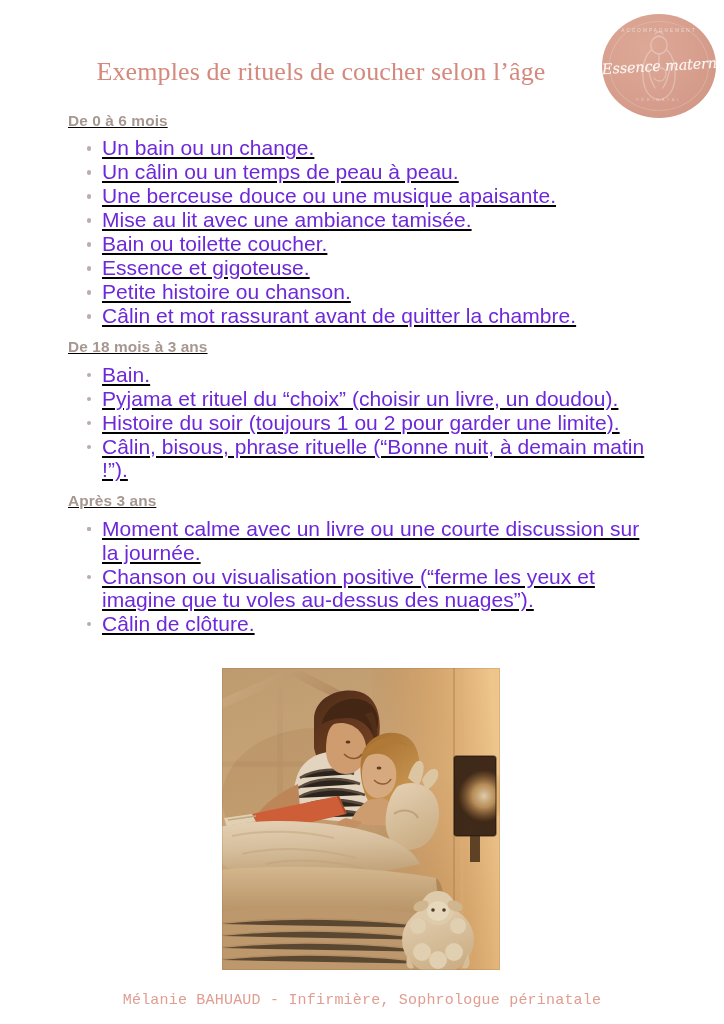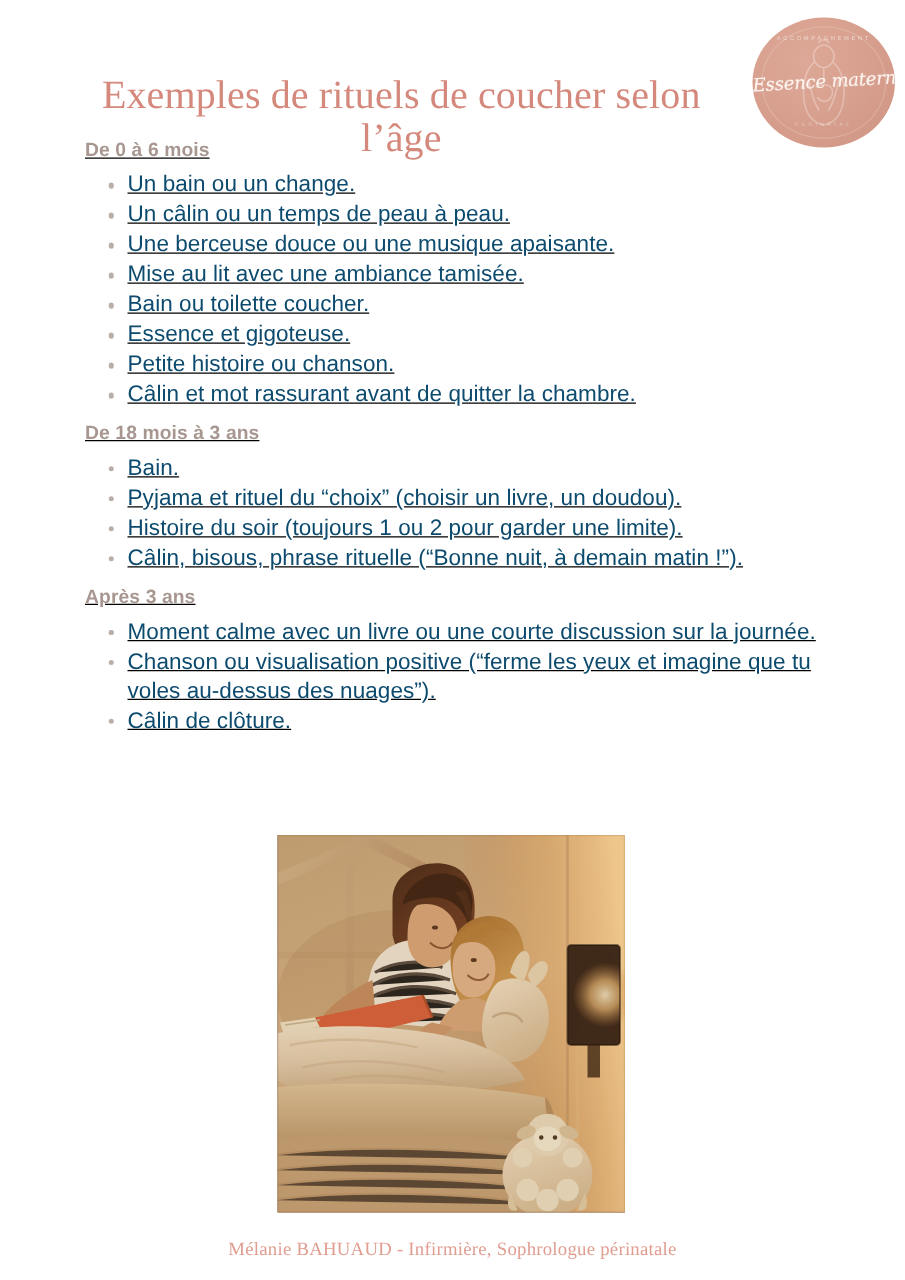--- a/index.html
+++ b/index.html
@@ -79,21 +79,21 @@
 
   
   .doc-title {
     position: absolute;
     top: 58px;
     left: 56px;
     width: 530px;
     text-align: center;
     color: #d4897c;
     font-family: "Liberation Serif", "DejaVu Serif", serif;
-    font-size: 32px;
+    font-size: 26px;
     font-weight: 400;
     letter-spacing: 0.1px;
     line-height: 1.1;
   }
 
   
   .content {
     position: absolute;
     top: 102px;
     left: 68px;
@@ -110,22 +110,22 @@
     padding-bottom: 8px;
     letter-spacing: 0.1px;
   }
   .bullets {
     list-style: none;
     margin: 0;
     padding: 0;
   }
   .bullets li {
     position: relative;
-    color: #0c4a6e;
-    font-size: 18px;
+    color: #6d28d9;
+    font-size: 21px;
     line-height: 23.5px;
     padding-left: 34px;
     margin: 0 0 0.5px 0;
     letter-spacing: 0.05px;
   }
   .bullets li .dot {
     position: absolute;
     left: 19px;
     top: 10px;
     width: 4.2px;
@@ -147,21 +147,21 @@
   .photo-wrap svg { display: block; }
 
   
   .footer {
     position: absolute;
     left: 0;
     right: 0;
     top: 992px;
     text-align: center;
     color: #e09d90;
-    font-family: Liberation Serif, serif;
+    font-family: Liberation Mono, monospace;
     font-size: 15px;
     letter-spacing: 0.2px;
   }
 </style>
 </head>
 <body>
 
 <div class="page">
 
   <div class="logo">

